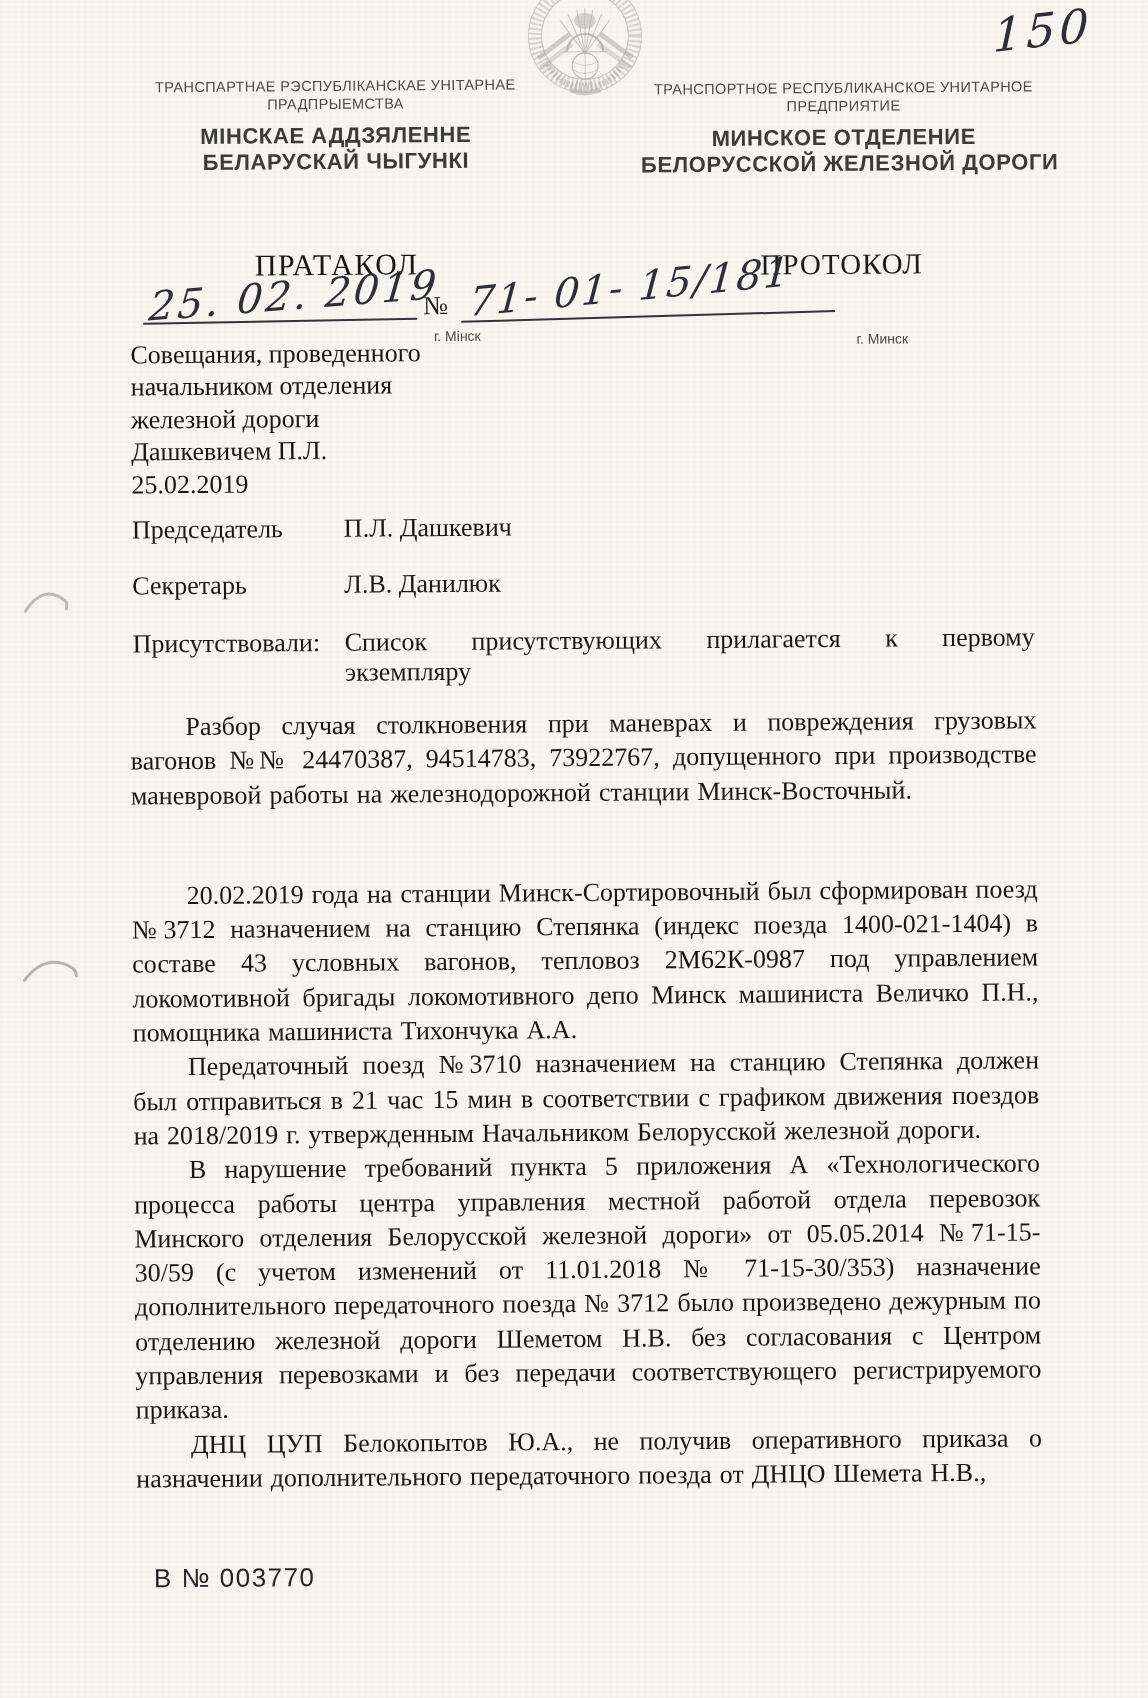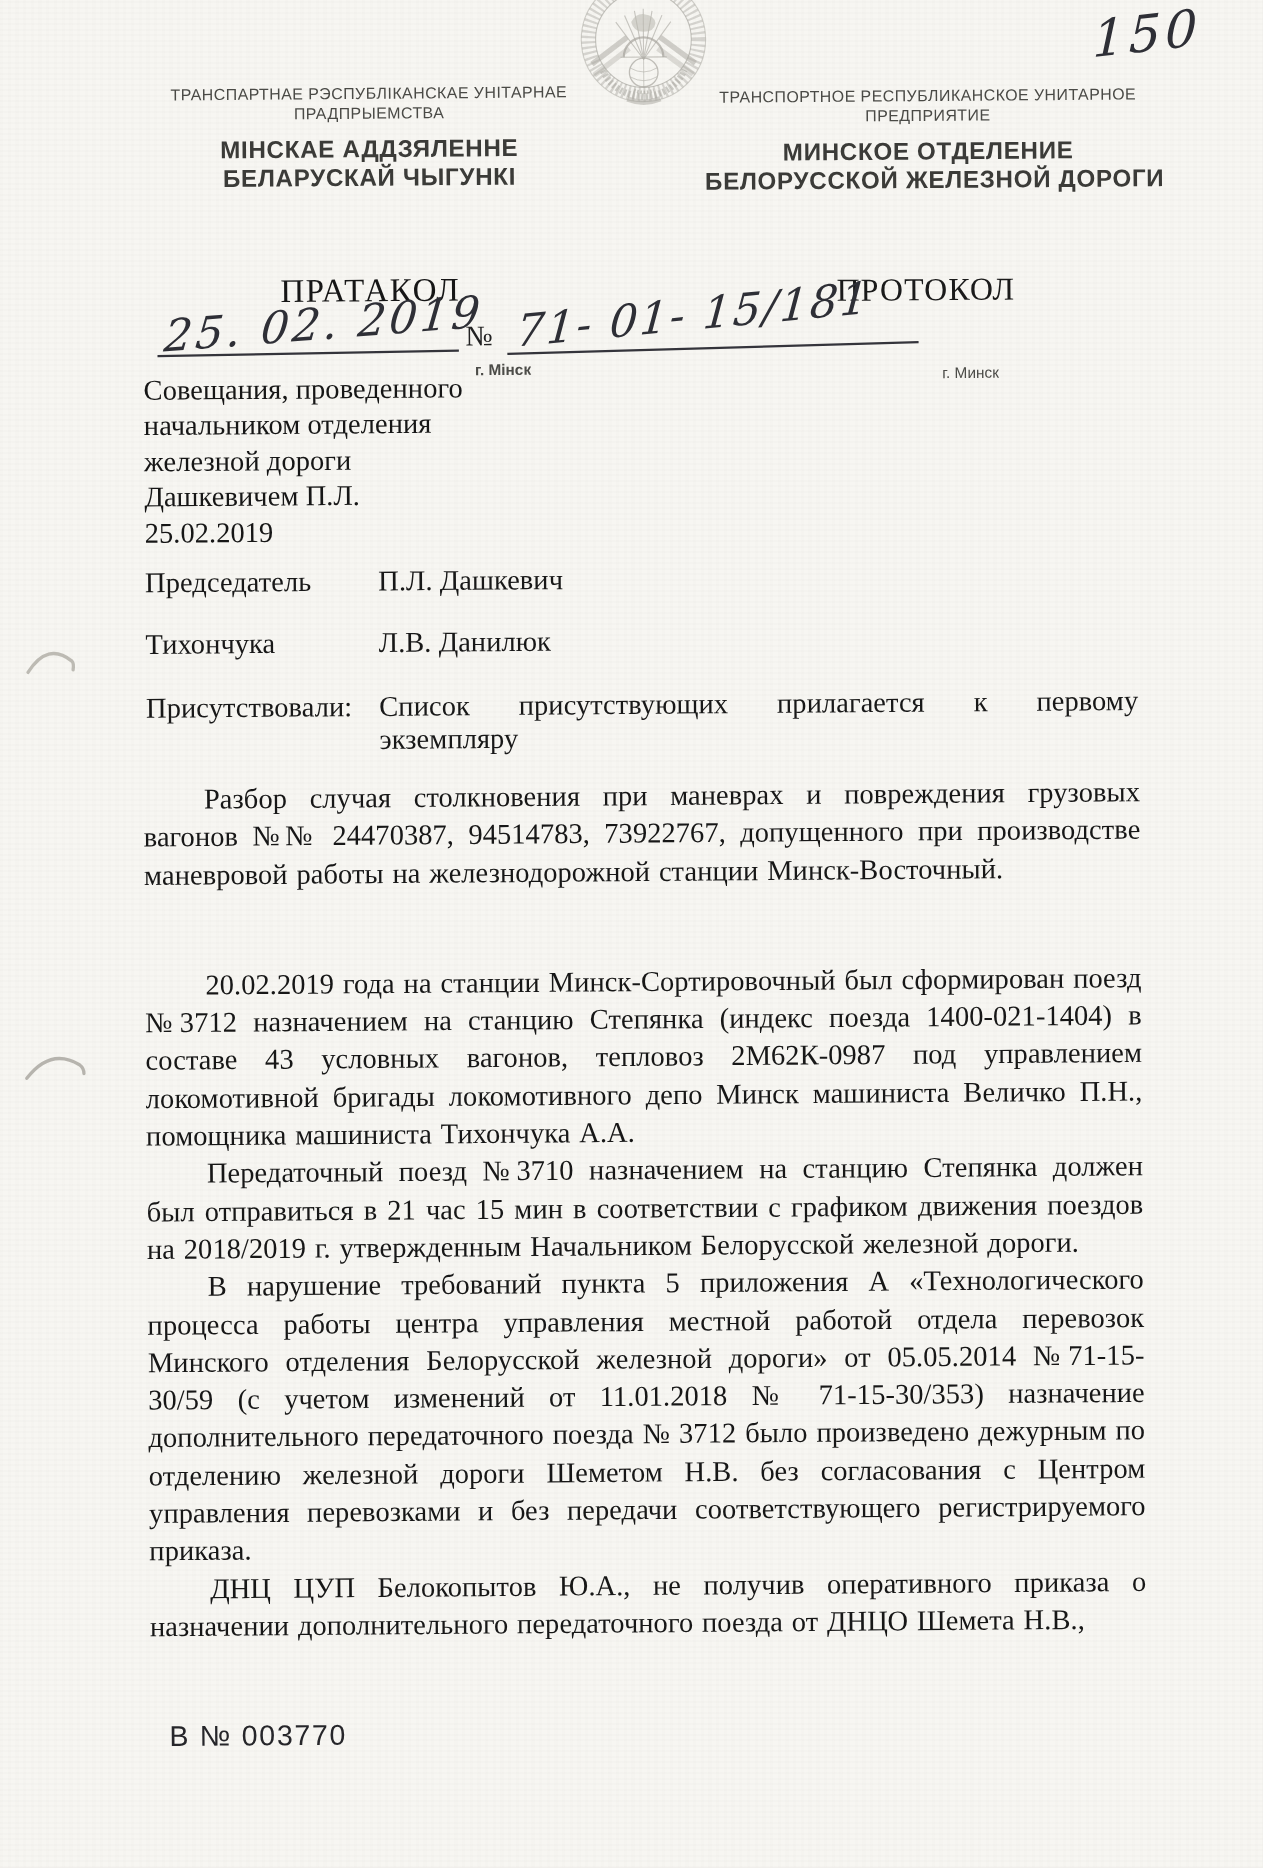--- a/index.html
+++ b/index.html
@@ -39,21 +39,21 @@
   .title-right{left:700px;top:250px;width:290px;text-align:center;font-size:29px;letter-spacing:1px;color:#1a1a1a;}
 
   .uline{border-bottom:2px solid #34343b;height:0;}
   .u-date{left:146px;top:318px;width:274px;transform:rotate(-0.6deg);}
   .u-num{left:464px;top:316px;width:374px;transform:rotate(-1.2deg);}
   .hw-date{left:152px;top:270px;font-size:40px;transform:rotate(-4deg) skewX(-10deg);letter-spacing:3px;white-space:nowrap;}
   .hw-num{left:472px;top:264px;font-size:40px;transform:rotate(-5deg) skewX(-10deg);letter-spacing:2px;white-space:nowrap;}
   .no-sign{left:426px;top:290px;font-size:26px;color:#222;}
 
   .place{font-family:"Liberation Sans", sans-serif;font-size:14px;color:#4c4c48;text-align:center;}
-  .place-left{left:398px;top:327px;width:124px;font-weight:bold;}
+  .place-left{left:398px;top:327px;width:124px;}
   .place-right{left:803px;top:333px;width:164px;}
 
   
   .subject{left:133px;top:336px;font-size:26px;line-height:32.4px;color:#161616;width:420px;}
 
   
   .row-label{left:133px;font-size:26px;color:#181818;}
   .row-value{left:345px;font-size:26px;color:#181818;}
   .attendees-val{width:690px;}
   .just-full{text-align:justify;text-align-last:justify;}
@@ -150,21 +150,21 @@
       <div>Совещания, проведенного</div>
       <div>начальником отделения</div>
       <div>железной дороги</div>
       <div>Дашкевичем П.Л.</div>
       <div>25.02.2019</div>
     </div>
 
     <div class="abs row-label" style="top:512px">Председатель</div>
     <div class="abs row-value" style="top:512px">П.Л. Дашкевич</div>
 
-    <div class="abs row-label" style="top:568px">Тихончука</div>
+    <div class="abs row-label" style="top:568px">Секретарь</div>
     <div class="abs row-value" style="top:568px">Л.В. Данилюк</div>
 
     <div class="abs row-label" style="top:626px">Присутствовали:</div>
     <div class="abs row-value attendees-val" style="top:626px">
       <div class="just-full">Список присутствующих прилагается к первому</div>
       <div>экземпляру</div>
     </div>
 
     <div class="abs bodytext">
       <p class="gap-after">Разбор случая столкновения при маневрах и повреждения грузовых вагонов №№ 24470387, 94514783, 73922767, допущенного при производстве маневровой работы на железнодорожной станции Минск-Восточный.</p>

